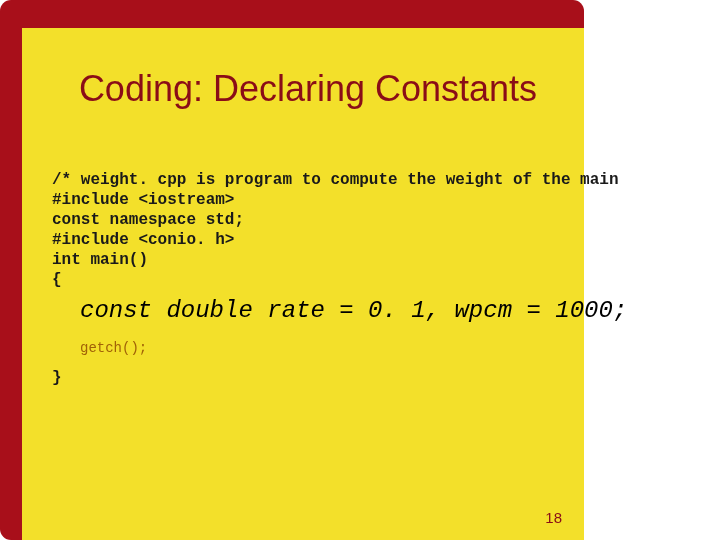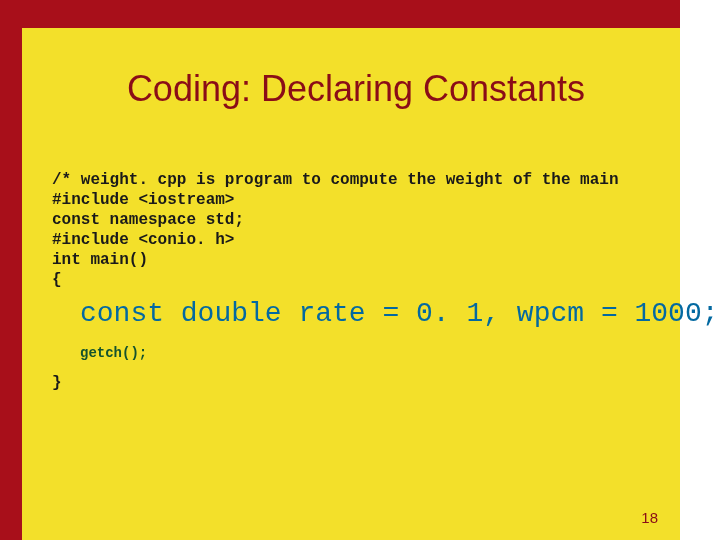--- a/index.html
+++ b/index.html
@@ -4,25 +4,26 @@
 <style>
   html, body {
     margin: 0;
     padding: 0;
     width: 720px;
     height: 540px;
     overflow: hidden;
     font-family: Georgia, 'Times New Roman', serif;
   }
   .slide {
-    width: 680px;
+    width: 584px;
     height: 540px;
     background: #a80f1a;
     position: relative;
     box-sizing: border-box;
+    border-radius: 11px;
   }
   .inner {
     position: absolute;
     left: 22px;
     top: 28px;
     right: 0;
     bottom: 0;
     background: #f3e02a;
     box-sizing: border-box;
     padding: 40px 20px 20px 30px;
@@ -40,32 +41,33 @@
     font-family: "Courier New", Courier, monospace;
     font-size: 16px;
     font-weight: bold;
     color: #1a1a1a;
     line-height: 1.25;
     white-space: pre;
   }
   .indent1 { padding-left: 38px; display:block;}
   .big {
     font-family: "Courier New", Courier, monospace;
-    font-size: 28px;
+    font-size: 24px;
     font-weight: normal;
-    color: #0369a1;
+    color: #000000;
     display: block;
     padding-left: 28px;
     padding-top: 6px;
+    font-style: italic;
   }
   .small2 {
     font-family: "Courier New", Courier, monospace;
     font-size: 14px;
-    font-weight: bold;
-    color: #14532d;
+    font-weight: normal;
+    color: #a16207;
     display: block;
     padding-left: 28px;
     padding-top: 14px;
   }
   .closebrace {
     font-family: "Courier New", Courier, monospace;
     font-size: 16px;
     font-weight: bold;
     color: #1a1a1a;
     display:block;

